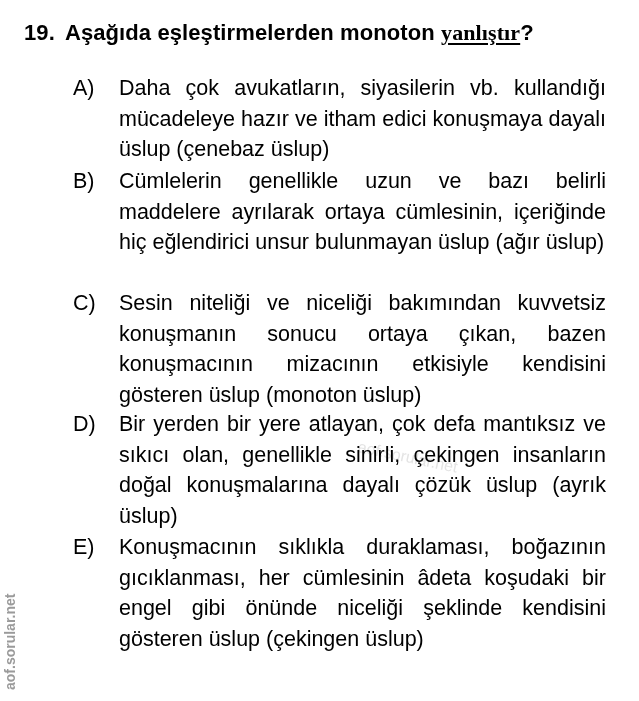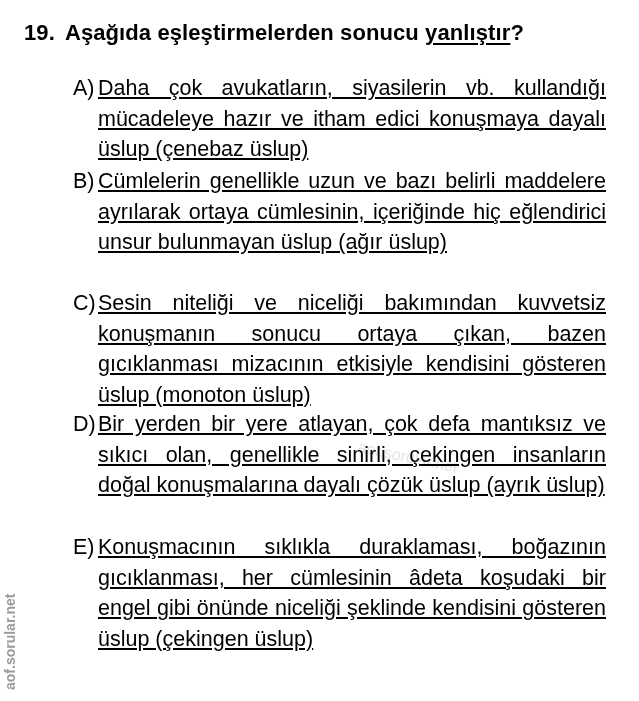--- a/index.html
+++ b/index.html
@@ -1,50 +1,50 @@
 <!DOCTYPE html>
 <html><head>
 <meta charset="utf-8">
 <style>
   html, body { margin: 0; padding: 0; background: #ffffff; }
   body { width: 639px; height: 701px; position: relative; overflow: hidden;
          font-family: "Liberation Sans", sans-serif; color: #000; }
   .question { position: absolute; left: 24px; top: 20px; font-size: 22px; font-weight: bold; white-space: nowrap; letter-spacing: 0.1px; }
   .question .num { margin-right: 10px; }
-  .question .u { text-decoration: underline; text-decoration-thickness: 2px; text-underline-offset: 3px; }
+  .question .u { text-decoration: underline; text-decoration-thickness: 2px; text-underline-offset: 3px; font-family: Liberation Serif, serif; }
   .option { position: absolute; left: 73px; width: 533px; font-size: 21.5px; line-height: 30.5px; }
   .option .letter { position: absolute; left: 0; top: 0; }
-  .option .text { margin-left: 25px; text-align: justify; text-align-last: left; display: block; text-decoration: underline; }
+  .option .text { margin-left: 46px; text-align: justify; text-align-last: left; display: block; }
   .watermark-v { position: absolute; left: 2px; top: 690px; transform: rotate(-90deg); transform-origin: 0 0;
                  font-size: 14px; font-weight: bold; color: #9a9a9a; white-space: nowrap; }
   .watermark-d { position: absolute; left: 360px; top: 438px; transform: rotate(12deg); transform-origin: 0 0;
                  font-size: 16px; color: #e4e4e4; white-space: nowrap; }
 </style>
 </head>
 <body>
 
 <div class="watermark-d">aof.sorular.net</div>
 
 <div class="question">
-  <span class="num">19.</span><span>Aşağıda  eşleştirmelerden sonucu </span><span class="u">yanlıştır</span><span>?</span>
+  <span class="num">19.</span><span>Aşağıda  eşleştirmelerden monoton </span><span class="u">yanlıştır</span><span>?</span>
 </div>
 
 <div class="option" style="top:73px;">
   <span class="letter">A)</span>
   <span class="text">Daha çok avukatların, siyasilerin vb. kullandığı mücadeleye hazır ve itham edici konuşmaya dayalı üslup (çenebaz üslup)</span>
 </div>
 
 <div class="option" style="top:166px;">
   <span class="letter">B)</span>
   <span class="text">Cümlelerin genellikle uzun ve bazı belirli maddelere ayrılarak ortaya cümlesinin, içeriğinde hiç eğlendirici unsur bulunmayan üslup (ağır üslup)</span>
 </div>
 
 <div class="option" style="top:288px;">
   <span class="letter">C)</span>
-  <span class="text">Sesin niteliği ve niceliği bakımından kuvvetsiz konuşmanın sonucu ortaya çıkan, bazen gıcıklanması mizacının etkisiyle kendisini gösteren üslup (monoton üslup)</span>
+  <span class="text">Sesin niteliği ve niceliği bakımından kuvvetsiz konuşmanın sonucu ortaya çıkan, bazen konuşmacının mizacının etkisiyle kendisini gösteren üslup (monoton üslup)</span>
 </div>
 
 <div class="option" style="top:409px;">
   <span class="letter">D)</span>
   <span class="text">Bir yerden bir yere atlayan, çok defa mantıksız ve sıkıcı olan, genellikle sinirli, çekingen insanların doğal konuşmalarına dayalı çözük üslup (ayrık üslup)</span>
 </div>
 
 <div class="option" style="top:532px;">
   <span class="letter">E)</span>
   <span class="text">Konuşmacının sıklıkla duraklaması, boğazının gıcıklanması, her cümlesinin âdeta koşudaki bir engel gibi önünde niceliği şeklinde kendisini gösteren üslup (çekingen üslup)</span>

